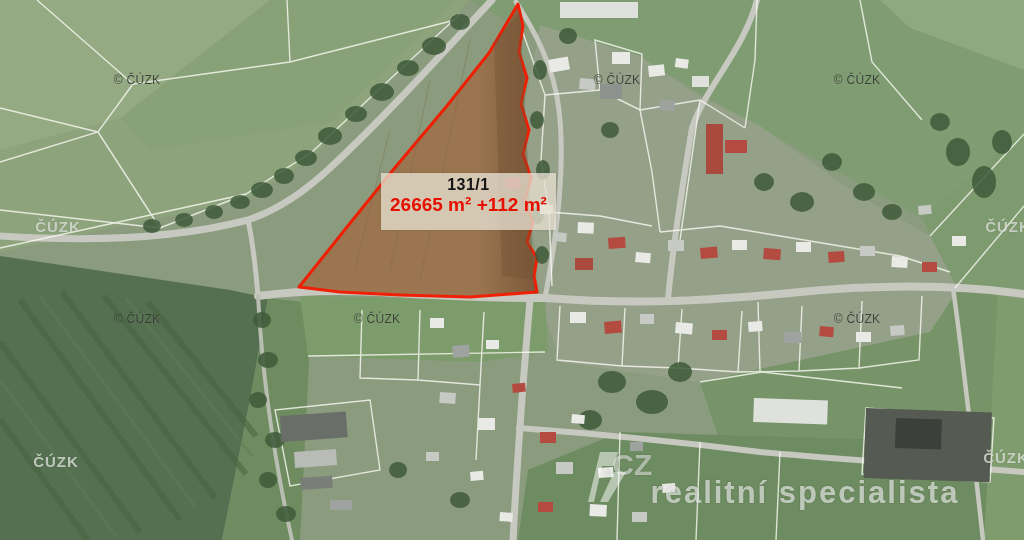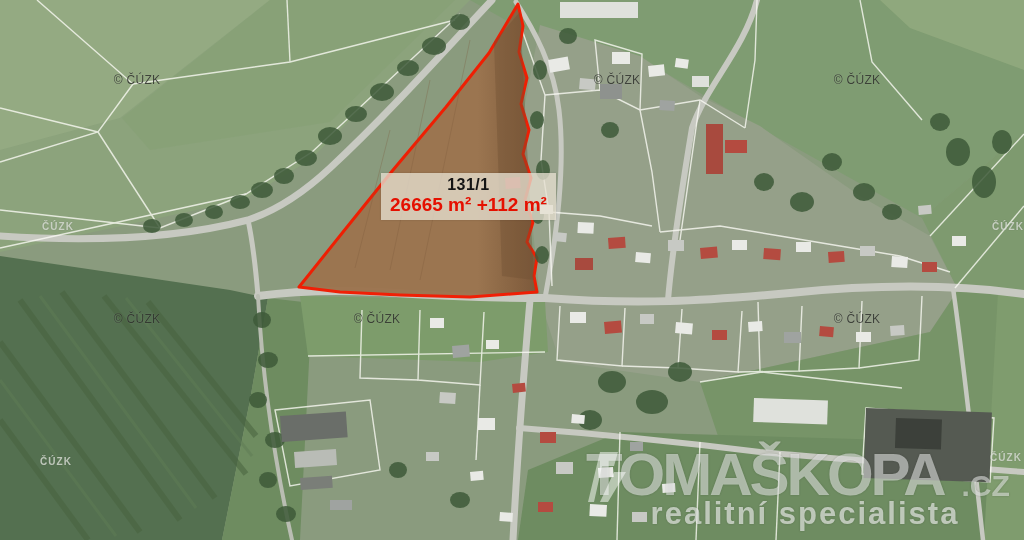--- a/index.html
+++ b/index.html
@@ -6,35 +6,35 @@
   #stage{
     position:relative;width:1024px;height:540px;overflow:hidden;
     font-family:"Liberation Sans","DejaVu Sans",sans-serif;
     background:#8a9b7e;
   }
   #stage svg{position:absolute;left:0;top:0;}
   
   .parcel-label{
     position:absolute;left:381px;top:173px;
     background:rgba(229,223,207,0.78);
-    padding:3px 9px 4px 9px;text-align:center;line-height:1.15;
+    padding:3px 9px 14px 9px;text-align:center;line-height:1.15;
     box-shadow:0 0 2px rgba(0,0,0,.15);
   }
   .parcel-label .pnum{font-size:16px;font-weight:bold;color:#141414;letter-spacing:.5px;}
   .parcel-label .parea{font-size:19px;font-weight:bold;color:var(--parcel-area-text,#e51000);white-space:nowrap;}
   
   .cr-small{
     position:absolute;transform:translate(-50%,-50%);
     font-size:12px;color:rgba(35,38,33,.8);letter-spacing:.3px;white-space:nowrap;
     text-shadow:0 0 1px rgba(255,255,255,.25);
   }
   
   .cr-large{
     position:absolute;transform:translate(-50%,-50%);
-    font-size:10px;font-weight:bold;color:rgba(230,234,225,.75);
+    font-size:15px;font-weight:bold;color:rgba(230,234,225,.75);
     letter-spacing:1px;white-space:nowrap;text-shadow:0 0 1px rgba(40,50,40,.3);
   }
   
   .brand{
     position:absolute;left:586px;top:448px;width:438px;
     color:var(--brand-text,rgba(255,255,255,0.5));
   }
   .brand-row{display:flex;align-items:flex-end;}
   .brand-logo{flex:0 0 auto;margin-right:2px;}
   .brand-name{
@@ -282,19 +282,18 @@
   <span class="cr-large" style="left:1008px;top:226px">ČÚZK</span>
   <span class="cr-large" style="left:56px;top:461px">ČÚZK</span>
   <span class="cr-large" style="left:1006px;top:457px">ČÚZK</span>
 
   <div class="brand">
     <div class="brand-row">
       <svg class="brand-logo" width="40" height="54" viewBox="0 0 40 54">
         <polygon points="2,54 14,4 32,4 28,18 16,18 8,54" fill="rgba(255,255,255,0.5)"></polygon>
         <polygon points="28,24 40,24 22,54 14,54" fill="rgba(255,255,255,0.5)"></polygon>
       </svg>
-      <span class="brand-name">TOMAŠKOPA</span>
       <span class="brand-tld">.CZ</span>
     </div>
     <div class="brand-tagline">realitní specialista</div>
   </div>
 
 </div>
 
 </body></html>

